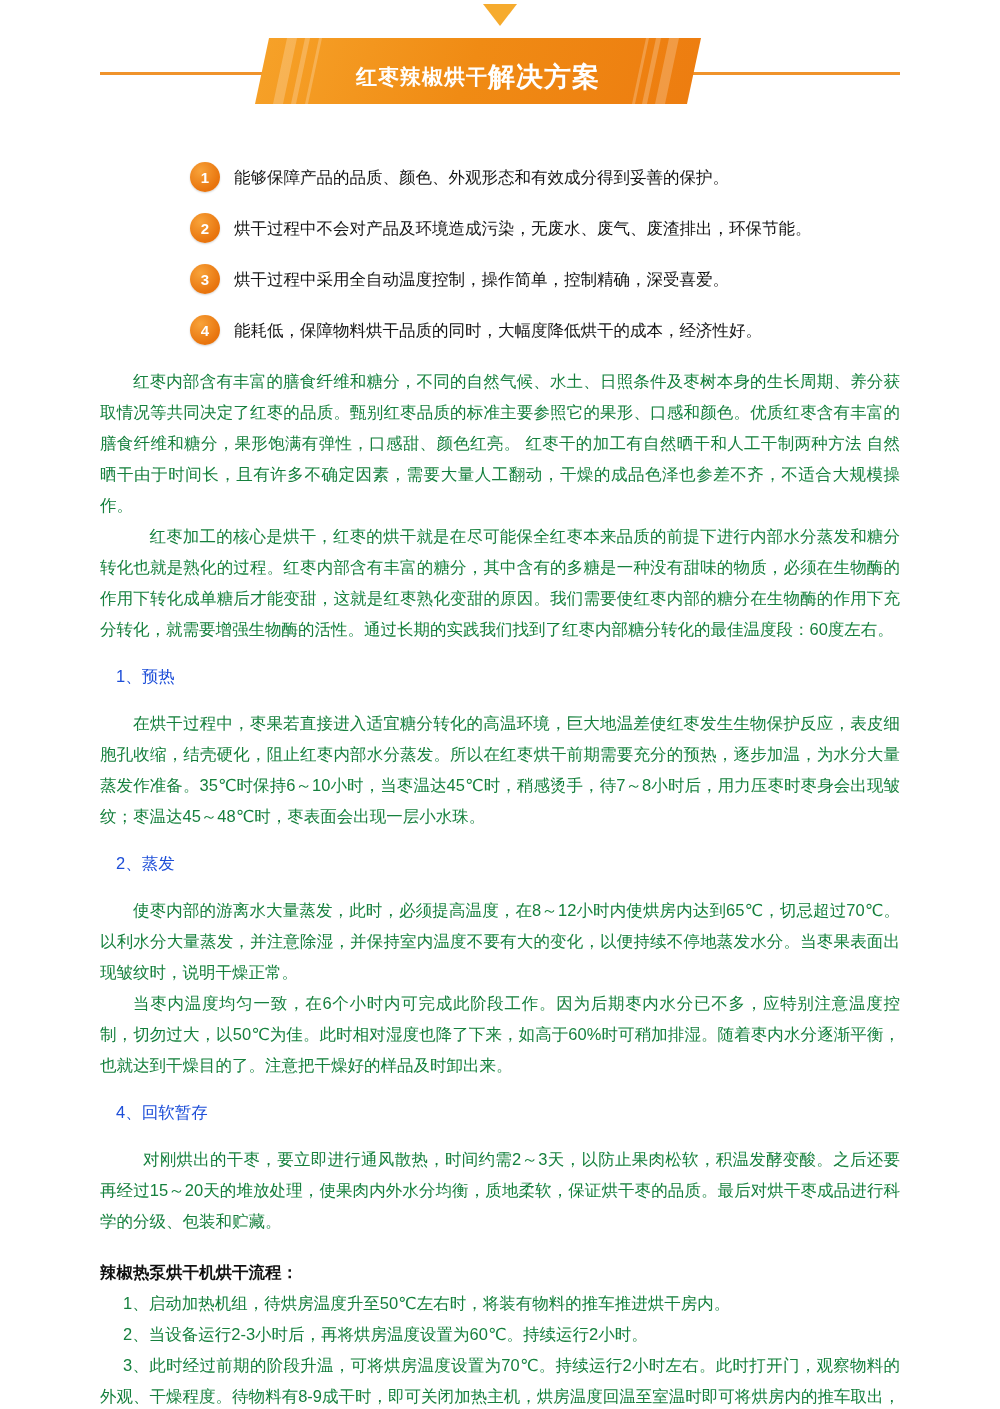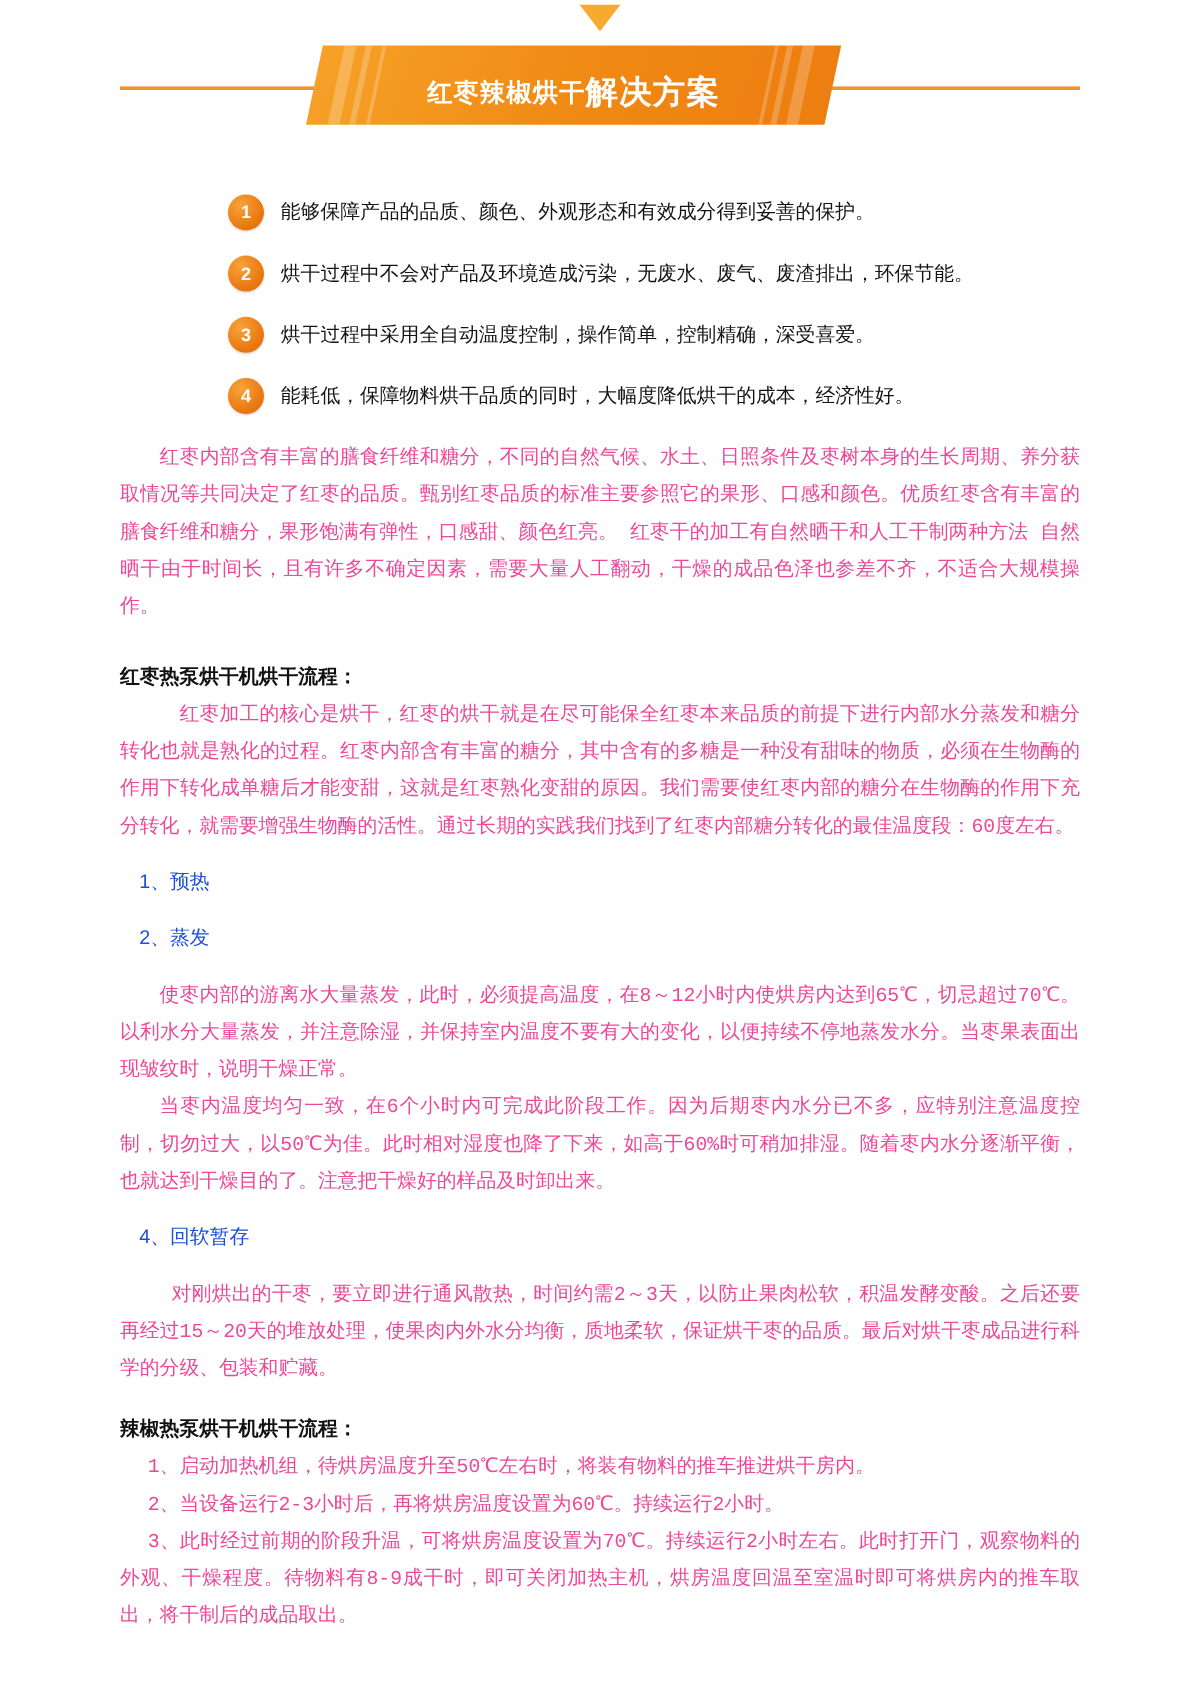--- a/index.html
+++ b/index.html
@@ -133,22 +133,21 @@
 
   
   .body-wrap {
     padding: 0 100px 40px 100px;
   }
   p.para {
     margin: 0;
     font-size: 16.5px;
     line-height: 31px;
     text-align: justify;
-    color: #ec4899;
-    font-family: Liberation Mono, monospace;
+    color: #15803d;
   }
   p.indent { text-indent: 2em; }
   p.indent-small { text-indent: 1.4em; }
   .gap-top-lg { margin-top: 30px; }
   .gap-top-sm { margin-top: 2px; }
   h3.section-title {
     margin: 28px 0 0 0;
     font-size: 16.5px;
     line-height: 31px;
     font-weight: bold;
@@ -200,24 +199,24 @@
     <li class="bullet">
       <span class="bullet-num">4</span>
       <span class="bullet-text">能耗低，保障物料烘干品质的同时，大幅度降低烘干的成本，经济性好。</span>
     </li>
   </ul>
 
   <div class="body-wrap">
 
     <p class="para indent gap-top-lg">红枣内部含有丰富的膳食纤维和糖分，不同的自然气候、水土、日照条件及枣树本身的生长周期、养分获取情况等共同决定了红枣的品质。甄别红枣品质的标准主要参照它的果形、口感和颜色。优质红枣含有丰富的膳食纤维和糖分，果形饱满有弹性，口感甜、颜色红亮。 红枣干的加工有自然晒干和人工干制两种方法 自然晒干由于时间长，且有许多不确定因素，需要大量人工翻动，干燥的成品色泽也参差不齐，不适合大规模操作。</p>
 
-    <h3 class="section-title">红枣热泵烘干机烘干流程：</h3>
     <p class="para indent gap-top-sm" style="text-indent:3em;">红枣加工的核心是烘干，红枣的烘干就是在尽可能保全红枣本来品质的前提下进行内部水分蒸发和糖分转化也就是熟化的过程。红枣内部含有丰富的糖分，其中含有的多糖是一种没有甜味的物质，必须在生物酶的作用下转化成单糖后才能变甜，这就是红枣熟化变甜的原因。我们需要使红枣内部的糖分在生物酶的作用下充分转化，就需要增强生物酶的活性。通过长期的实践我们找到了红枣内部糖分转化的最佳温度段：60度左右。</p>
 
     <p class="step-label">1、预热</p>
+    <p class="para indent">在烘干过程中，枣果若直接进入适宜糖分转化的高温环境，巨大地温差使红枣发生生物保护反应，表皮细胞孔收缩，结壳硬化，阻止红枣内部水分蒸发。所以在红枣烘干前期需要充分的预热，逐步加温，为水分大量蒸发作准备。35℃时保持6～10小时，当枣温达45℃时，稍感烫手，待7～8小时后，用力压枣时枣身会出现皱纹；枣温达45～48℃时，枣表面会出现一层小水珠。</p>
 
     <p class="step-label">2、蒸发</p>
     <p class="para indent">使枣内部的游离水大量蒸发，此时，必须提高温度，在8～12小时内使烘房内达到65℃，切忌超过70℃。以利水分大量蒸发，并注意除湿，并保持室内温度不要有大的变化，以便持续不停地蒸发水分。当枣果表面出现皱纹时，说明干燥正常。</p>
 
     <p class="para indent">当枣内温度均匀一致，在6个小时内可完成此阶段工作。因为后期枣内水分已不多，应特别注意温度控制，切勿过大，以50℃为佳。此时相对湿度也降了下来，如高于60%时可稍加排湿。随着枣内水分逐渐平衡，也就达到干燥目的了。注意把干燥好的样品及时卸出来。</p>
 
     <p class="step-label">4、回软暂存</p>
     <p class="para indent" style="text-indent:2.6em;">对刚烘出的干枣，要立即进行通风散热，时间约需2～3天，以防止果肉松软，积温发酵变酸。之后还要再经过15～20天的堆放处理，使果肉内外水分均衡，质地柔软，保证烘干枣的品质。最后对烘干枣成品进行科学的分级、包装和贮藏。</p>
 
     <h3 class="section-title" style="margin-top:20px;">辣椒热泵烘干机烘干流程：</h3>

